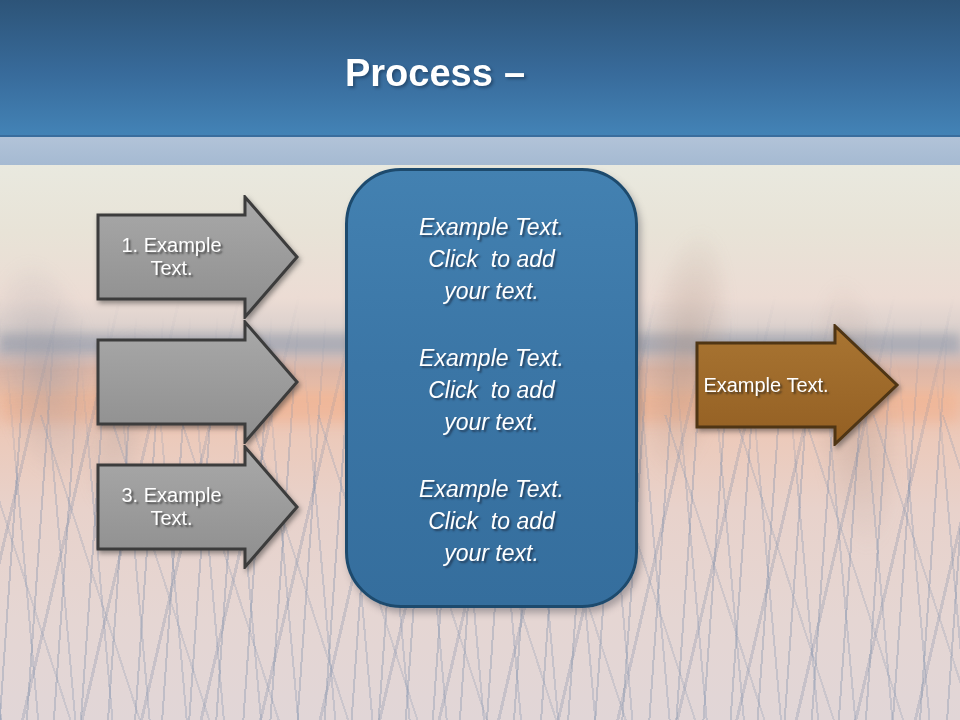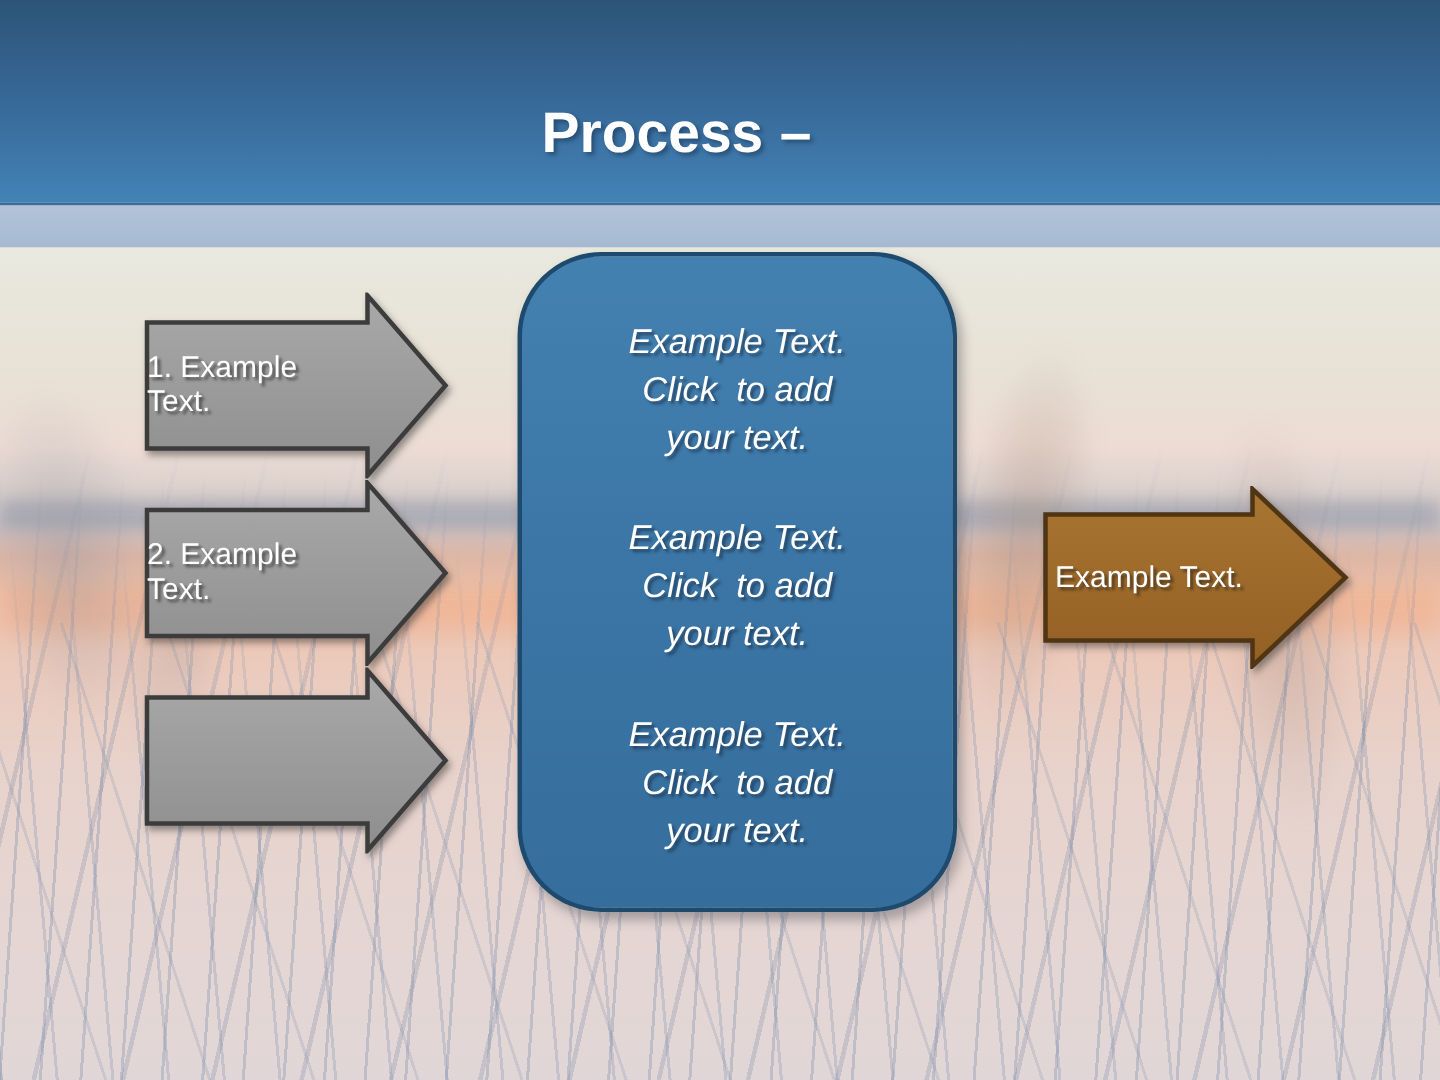--- a/index.html
+++ b/index.html
@@ -8,21 +8,21 @@
     font-family:"Liberation Sans",sans-serif;
     background:#e6ddd6;
   }
   
   .header{
     position:absolute;left:0;top:0;width:960px;height:135px;
     background:linear-gradient(180deg,#2d5478 0%,#386b9b 55%,#4383b6 100%);
     border-bottom:2px solid #3a6d9d;
   }
   .title{
-    position:absolute;left:0;top:0;width:881px;height:137px;margin:16px;
+    position:absolute;left:0;top:0;width:881px;height:137px;margin:0;
     display:flex;align-items:center;justify-content:center;
     padding-top:10px;box-sizing:border-box;
     color:#ffffff;font-size:38px;font-weight:400;
     text-shadow:2px 2px 3px rgba(15,35,60,0.45);
   }
   .t-bold{font-weight:bold;}
   .t-dash{font-weight:600;margin:0 11px;}
   
   .band{
     position:absolute;left:0;top:137px;width:960px;height:28px;
@@ -67,21 +67,21 @@
     background:repeating-linear-gradient(85deg,rgba(130,148,176,0.30) 0 2px,transparent 2px 37px);
     -webkit-mask-image:linear-gradient(180deg,transparent 0,#000 120px);
     mask-image:linear-gradient(180deg,transparent 0,#000 120px);}
   .reeds-3{top:130px;
     background:repeating-linear-gradient(103deg,rgba(120,136,165,0.26) 0 3px,transparent 3px 58px);
     -webkit-mask-image:linear-gradient(180deg,transparent 0,#000 180px);
     mask-image:linear-gradient(180deg,transparent 0,#000 180px);}
   .reeds-4{top:250px;
     background:repeating-linear-gradient(72deg,rgba(135,150,175,0.25) 0 2px,transparent 2px 66px);}
   
-  .arrow{position:absolute;width:205px;height:124px;}
+  .arrow{position:absolute;width:205px;height:124px;text-align:center;}
   .arrow svg{position:absolute;left:0;top:0;
     filter:drop-shadow(2px 3px 2.5px rgba(50,50,50,0.5));}
   .a1{left:95px;top:195px;}
   .a2{left:95px;top:320px;}
   .a3{left:95px;top:445px;}
   .a4{left:694px;top:324px;width:206px;height:122px;}
   .arrow-label{
     position:absolute;left:3px;top:20px;width:147px;height:84px;
     display:flex;align-items:center;justify-content:center;
     color:#ffffff;font-size:20px;
@@ -146,27 +146,27 @@
     <svg width="205" height="124" viewBox="0 0 205 124">
       <polygon points="3,20 150,20 150,2 202,62 150,122 150,104 3,104" fill="url(#grayGrad)" stroke="#3c3c3c" stroke-width="3" stroke-linejoin="miter"></polygon>
     </svg>
     <div class="arrow-label">1. Example Text.</div>
   </div>
 
   <div class="arrow a2">
     <svg width="205" height="124" viewBox="0 0 205 124">
       <polygon points="3,20 150,20 150,2 202,62 150,122 150,104 3,104" fill="url(#grayGrad)" stroke="#3c3c3c" stroke-width="3" stroke-linejoin="miter"></polygon>
     </svg>
-    <div class="arrow-label">2. Example Text.</div>
   </div>
 
   <div class="arrow a3">
     <svg width="205" height="124" viewBox="0 0 205 124">
       <polygon points="3,20 150,20 150,2 202,62 150,122 150,104 3,104" fill="url(#grayGrad)" stroke="#3c3c3c" stroke-width="3" stroke-linejoin="miter"></polygon>
     </svg>
+    <div class="arrow-label">3. Example Text.</div>
   </div>
 
   <div class="panel">
     <div class="block">Example Text.
 Click  to add
 your text.</div>
     <div class="block">Example Text.
 Click  to add
 your text.</div>
     <div class="block">Example Text.

